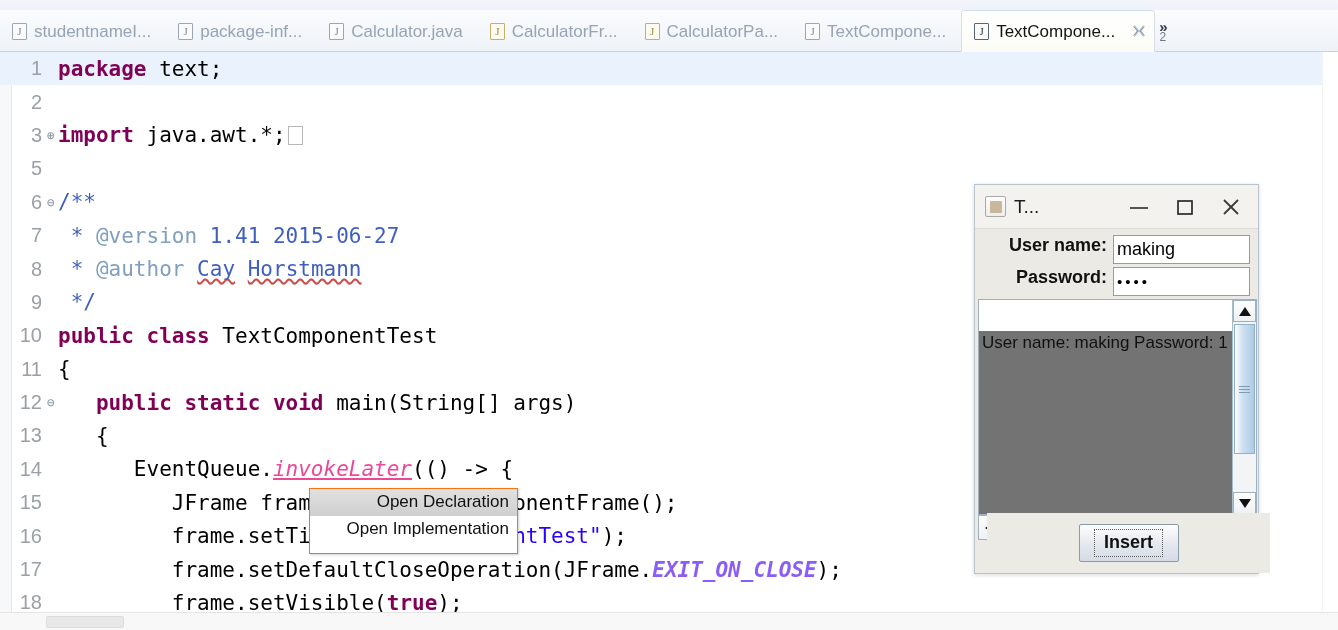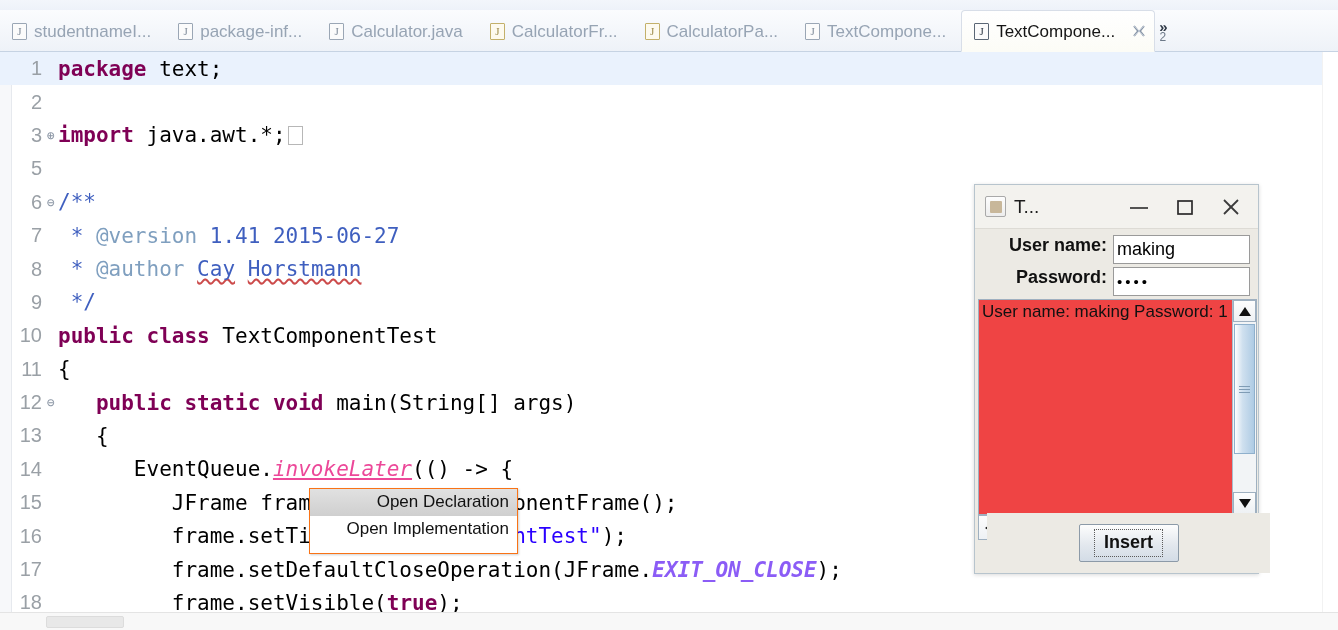--- a/index.html
+++ b/index.html
@@ -297,21 +297,22 @@
     left: 3px; top: 114px;
     width: 279px; height: 216px;
     background: #ffffff;
     border: 1px solid #9fb0c0;
     display: flex;
   }
   .tp-body {
     position: relative;
     flex: 1 1 auto;
     overflow: hidden;
-    background: #ef4444;
+    background: #737373;
+    margin-top: 31px;
   }
   .tp-text {
     font-size: 17px;
     color: #111111;
     padding: 2px 0 0 3px;
     white-space: nowrap;
   }
 
   
   .vsb {

